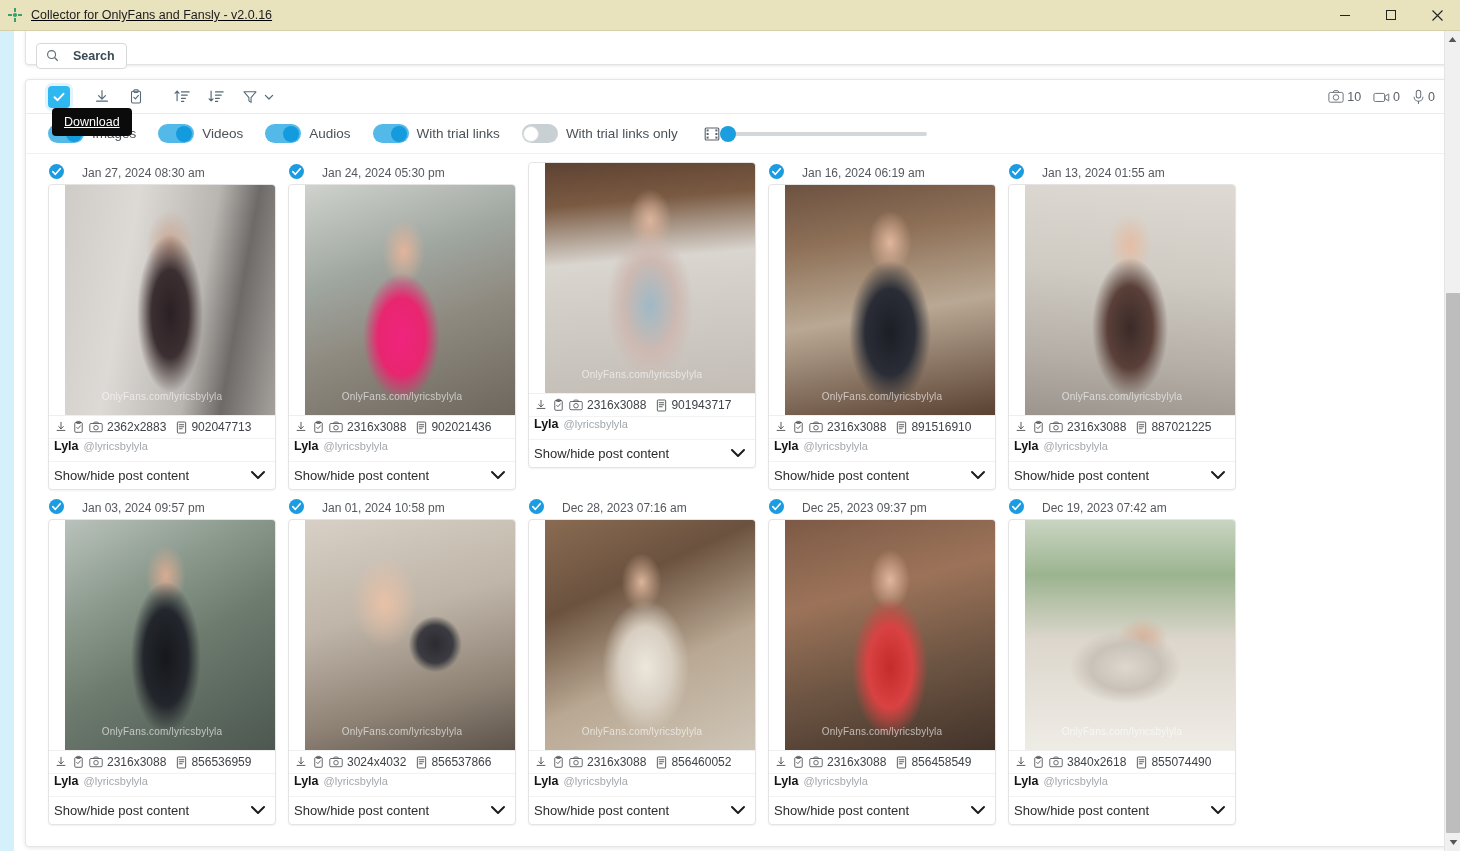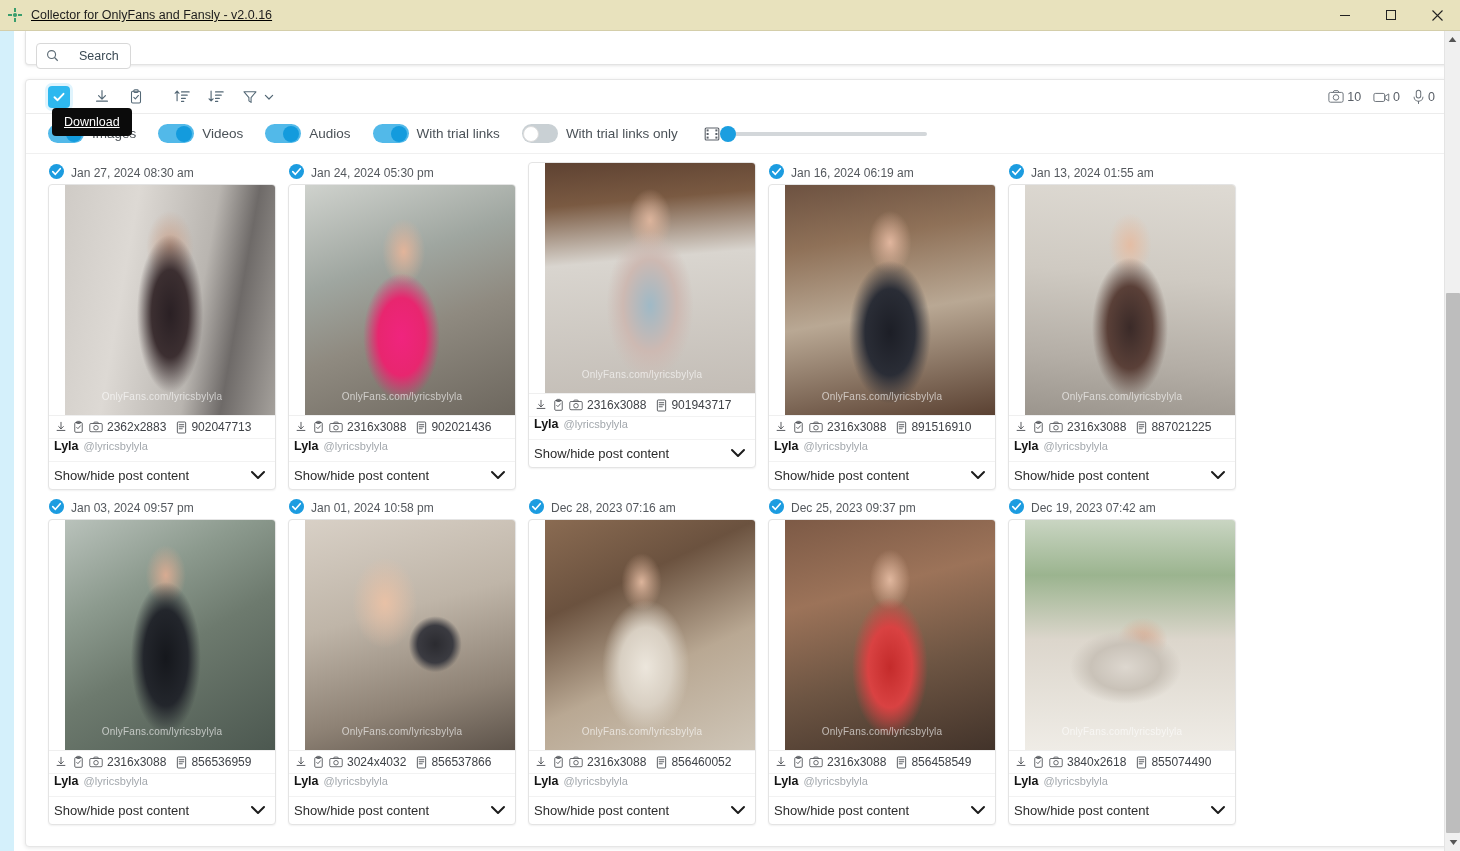--- a/index.html
+++ b/index.html
@@ -60,28 +60,28 @@
     border: 1px solid #e3e3e3;
     border-top: none;
     border-radius: 0 0 4px 4px;
     box-shadow: 0 1px 3px rgba(0,0,0,0.10);
     display: flex;
     align-items: center;
     padding-left: 10px;
     position: relative;
   }
   .search-btn {
-    display: inline-flex; align-items: center; gap: 20px;
+    display: inline-flex; align-items: center; gap: 14px;
     border: 1px solid #d8d8d8;
     border-radius: 4px;
     background: #fff;
     padding: 5px 11px 5px 9px;
     font-size: 12.5px;
     color: #3b4a54;
-    font-weight: 400;
+    font-weight: 700;
     position: relative;
     top: 8px;
   }
 
   
   .main-panel {
     margin: 14px 12px 0 11px;
     background: #ffffff;
     border: 1px solid #e6e6e6;
     border-radius: 4px;
@@ -179,21 +179,21 @@
   
   .grid-scroll {
     height: 692px;
     overflow: hidden;
     padding: 8px 0 0 22px;
   }
   .grid-row { display: flex; gap: 12px; margin-bottom: 7px; }
 
   .card { width: 228px; flex: 0 0 228px; }
   .card-head {
-    display: flex; align-items: center; gap: 7px;
+    display: flex; align-items: center; gap: 18px;
     height: 22px; padding-left: 1px;
   }
   .card-date { font-size: 12px; color: #54585d; white-space: nowrap; }
 
   .card-box {
     border: 1px solid #e4e4e4;
     border-radius: 4px;
     background: #fff;
     box-shadow: 0 1px 2px rgba(0,0,0,0.06);
     overflow: hidden;

